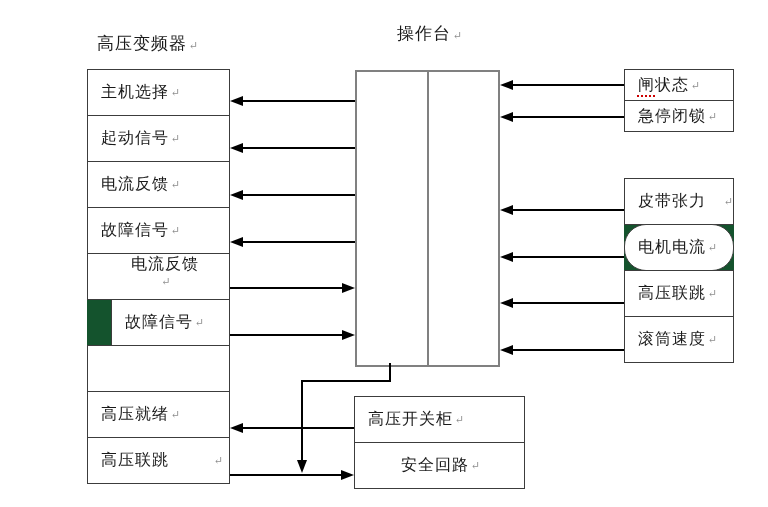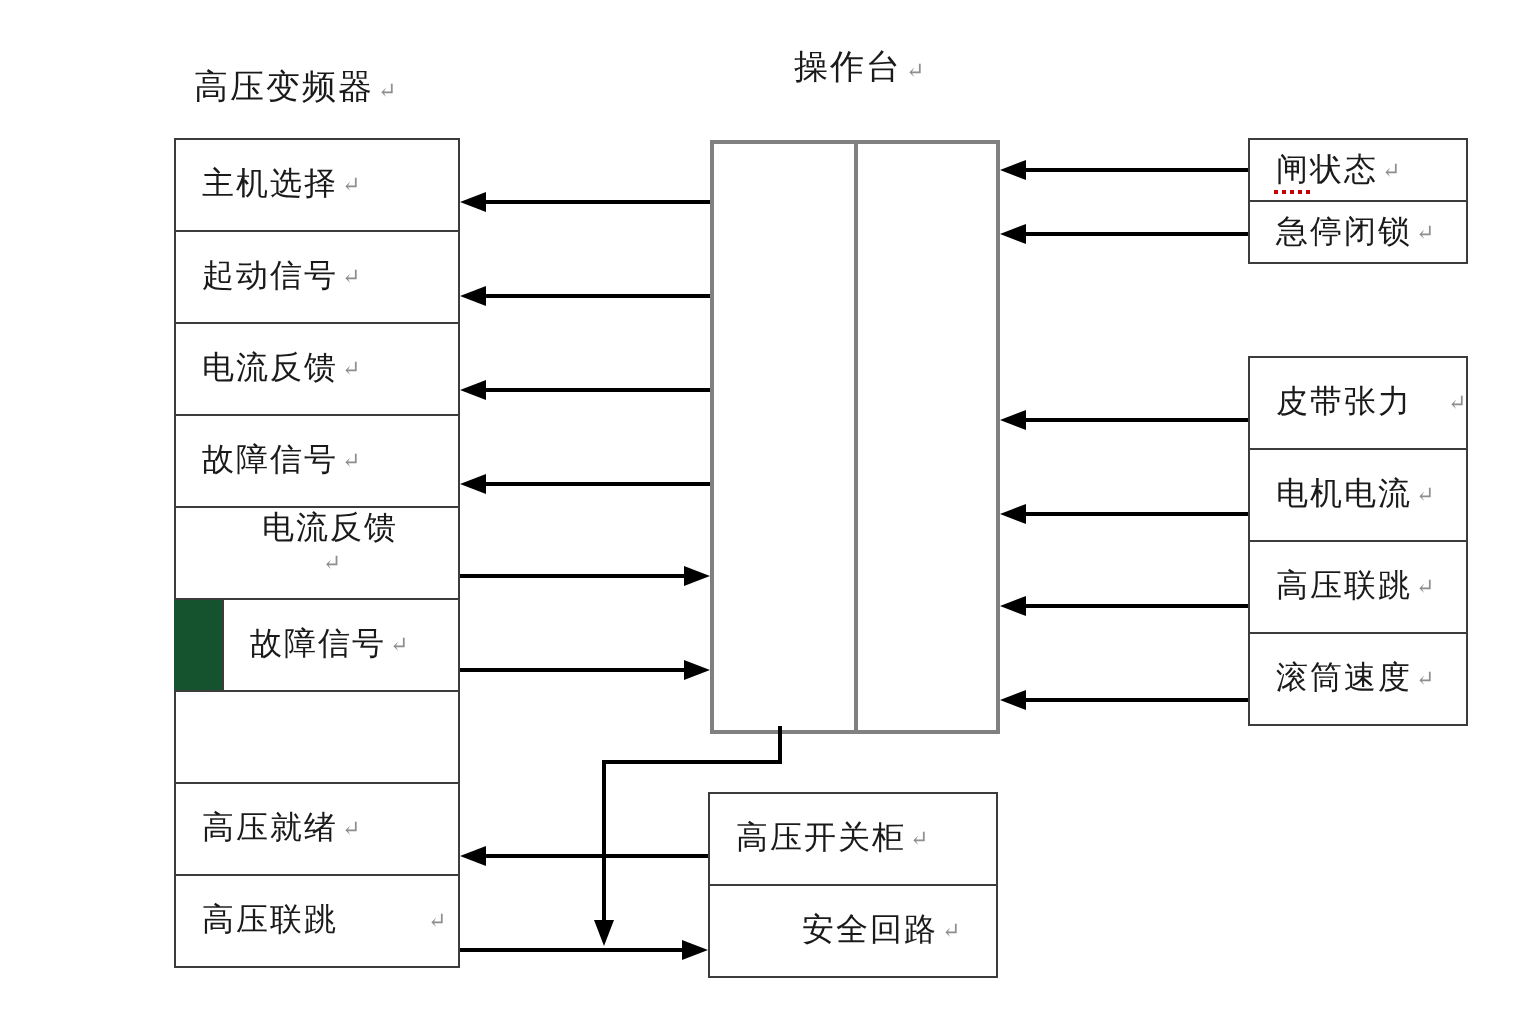--- a/index.html
+++ b/index.html
@@ -106,36 +106,36 @@
         <span class="retmark">↵</span>
     </div>
   </div>
 
   
   <div class="panel" style="left:624px;top:178px;width:110px;">
     <div class="row" style="height:45px;gap:16px;">
       <span>皮带张力</span>
         <span class="retmark">↵</span>
     </div>
-    <div class="row" style="height:45px;">
+    <div class="row" style="height:45px;border-radius:22px;">
       <span>电机电流</span>
         <span class="retmark">↵</span>
     </div>
     <div class="row" style="height:45px;">
       <span>高压联跳</span>
         <span class="retmark">↵</span>
     </div>
     <div class="row" style="height:45px;">
       <span>滚筒速度</span>
         <span class="retmark">↵</span>
     </div>
   </div>
 
   
-  <div class="panel" style="left:354px;top:396px;width:145px;">
+  <div class="panel" style="left:354px;top:396px;width:171px;">
     <div class="row" style="height:45px;">
       <span>高压开关柜</span>
         <span class="retmark">↵</span>
     </div>
     <div class="row" style="height:45px;padding-left:46px;">
       <span>安全回路</span>
         <span class="retmark">↵</span>
     </div>
   </div>
 

